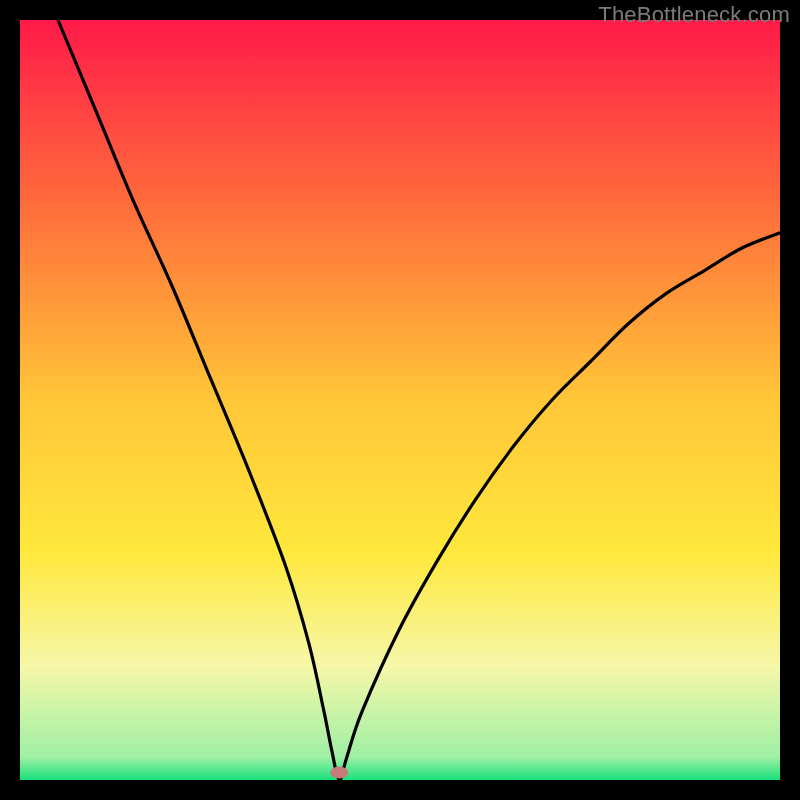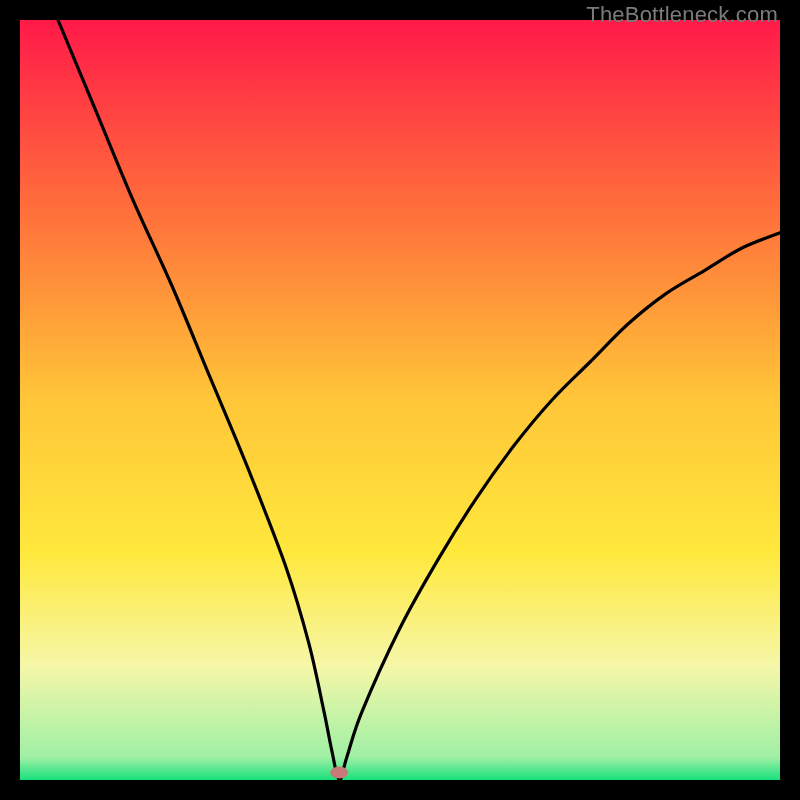--- a/index.html
+++ b/index.html
@@ -22,21 +22,21 @@
   .plot-area {
     position: absolute;
     left: 0;
     top: 0;
     width: 760px;
     height: 760px;
   }
   .watermark {
     position: absolute;
     top: 2px;
-    right: 22px;
+    right: 10px;
     color: #7b7b7b;
     font-size: 22px;
     font-weight: 500;
     letter-spacing: 0.2px;
     user-select: none;
   }
   svg { display: block; }
 </style>
 </head>
 <body>

